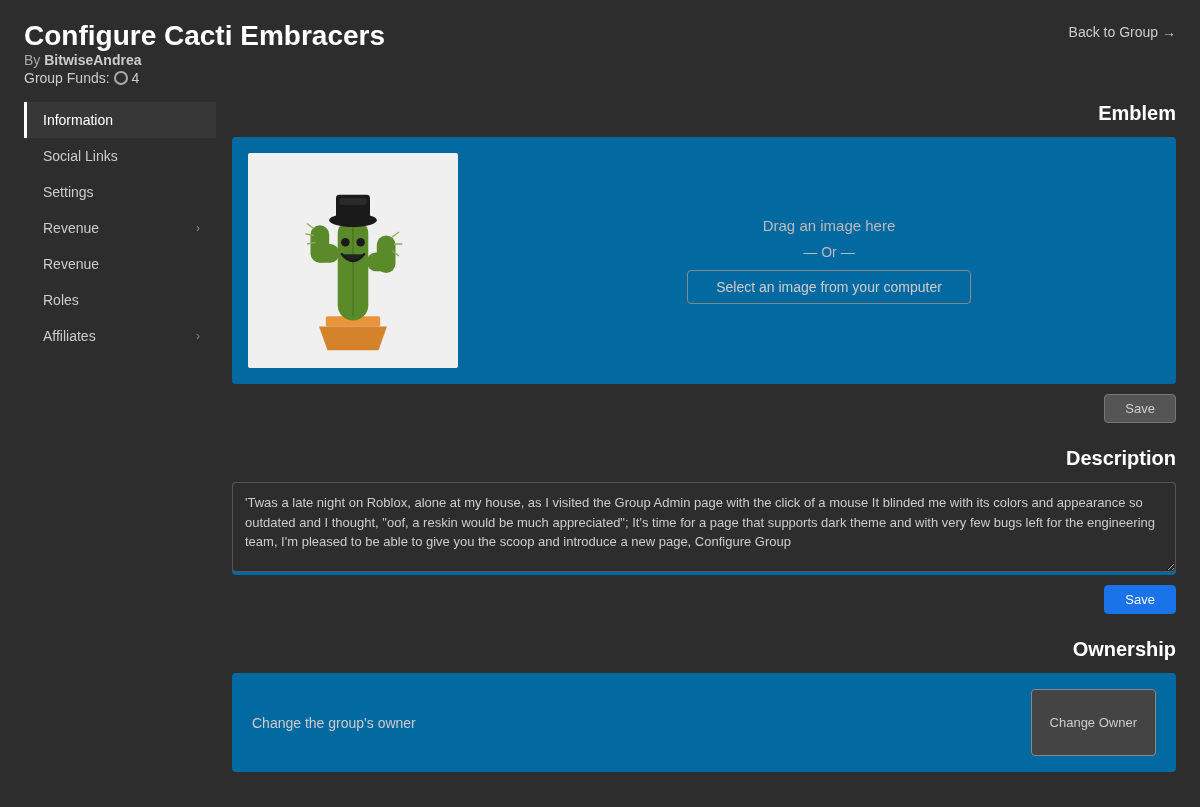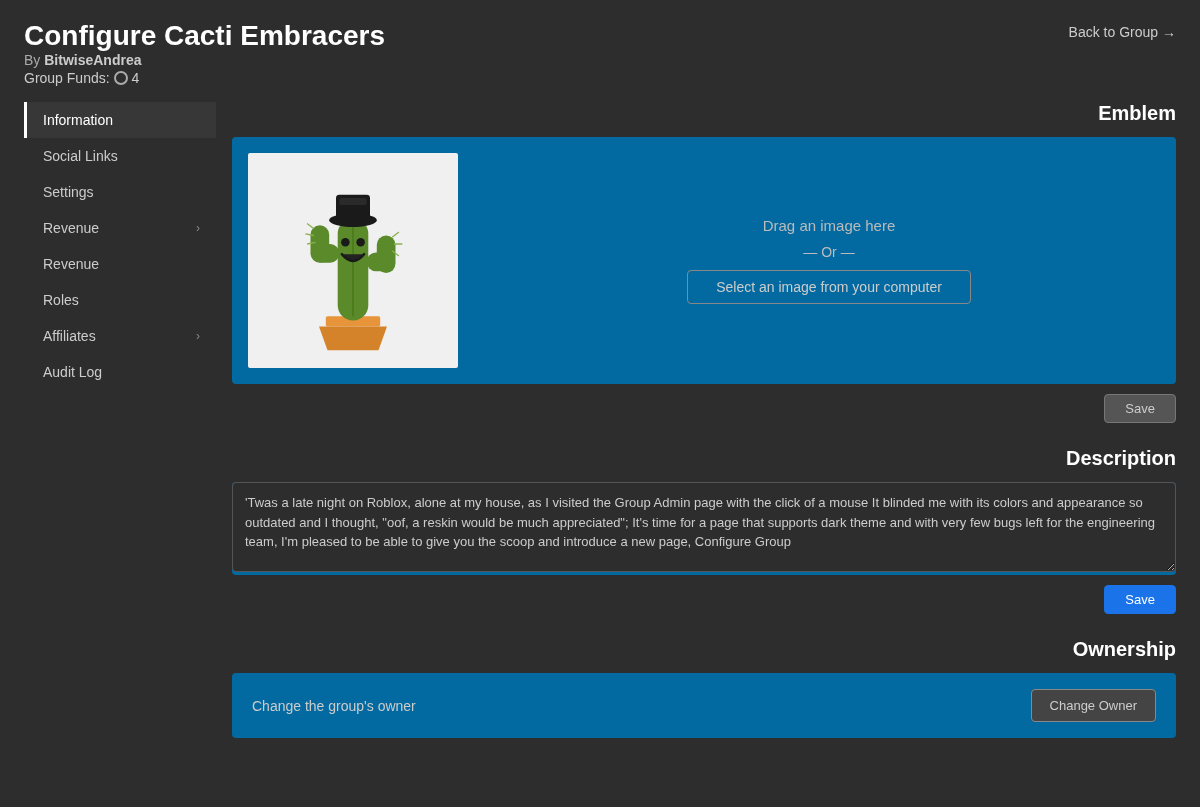--- a/index.html
+++ b/index.html
@@ -191,21 +191,21 @@
       padding: 16px 20px;
     }
     .ownership-label {
       font-size: 14px;
       color: #ccc;
     }
     .change-owner-btn {
       background: #444;
       border: 1px solid #888;
       color: #ccc;
-      padding: 8px 18px;
+      padding: 25px 18px;
       border-radius: 4px;
       cursor: pointer;
       font-size: 13px;
     }
   </style>
 </head>
 <body>
 
 <div class="page-wrapper">
 
@@ -244,23 +244,20 @@
       <div class="sidebar-item">
         <span>Revenue</span>
       </div>
       <div class="sidebar-item">
         <span>Roles</span>
       </div>
       <div class="sidebar-item">
         <span>Affiliates</span>
         <span class="chevron">›</span>
       </div>
-      <div class="sidebar-item">
-        <span>Audit Log</span>
-      </div>
     </nav>
 
     <div class="main-content">
 
       <div class="section">
         <div class="section-title">Emblem</div>
         <div class="card emblem-card">
 
           <div class="emblem-image-area">
             <svg class="cactus-svg" viewBox="0 0 200 220" xmlns="http://www.w3.org/2000/svg">

